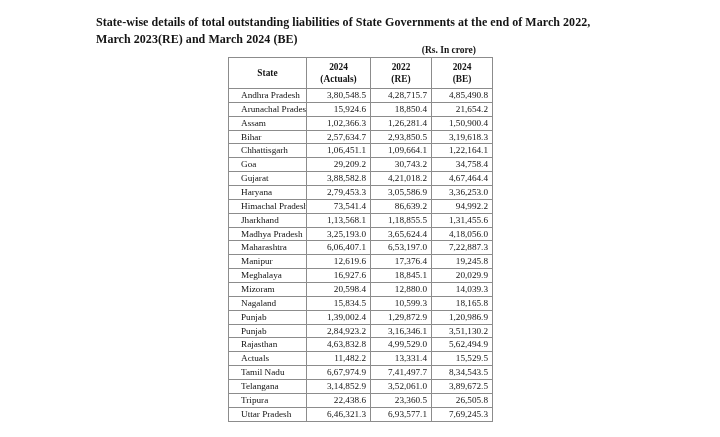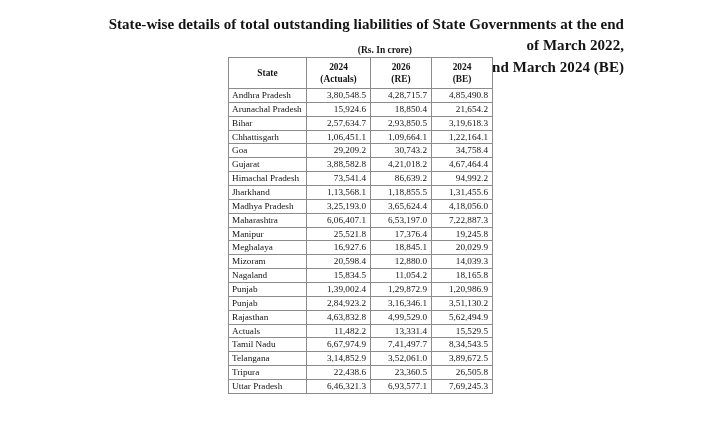--- a/index.html
+++ b/index.html
@@ -18,34 +18,34 @@
   }
   .page {
     width: 720px;
     height: 437px;
     box-sizing: border-box;
     position: relative;
   }
   .doc-title {
     margin: 0;
     padding: 14px 96px 0 96px;
-    text-align: right;
+    text-align: left;
     font-weight: bold;
-    font-size: 15px;
+    font-size: 12px;
     line-height: 1.42;
     letter-spacing: 0.05px;
   }
   .doc-title .line {
     display: block;
   }
   .unit-note {
     position: absolute;
     left: 0;
     top: 45px;
-    width: 412px;
+    width: 476px;
     text-align: right;
     font-weight: bold;
     font-size: 9.5px;
   }
   .table-wrap {
     position: absolute;
     left: 228px;
     top: 57px;
   }
   table.liab {
@@ -76,21 +76,21 @@
     font-size: 9.4px;
     padding: 2px 3px 2px 3px;
     height: 26px;
   }
   table.liab thead th .hl {
     display: block;
     line-height: 1.32;
   }
   table.liab tbody td.state {
     text-align: left;
-    padding-left: 3px;
+    padding-left: 12px;
   }
   table.liab tbody td.num {
     text-align: right;
     padding-right: 4px;
   }
   table.liab tbody tr { height: 12.2px; }
 </style>
 </head>
 <body>
 
@@ -114,21 +114,21 @@
       <thead>
         <tr>
           <th>
             <span class="hl">State</span>
           </th>
           <th>
             <span class="hl">2024</span>
             <span class="hl">(Actuals)</span>
           </th>
           <th>
-            <span class="hl">2026</span>
+            <span class="hl">2022</span>
             <span class="hl">(RE)</span>
           </th>
           <th>
             <span class="hl">2024</span>
             <span class="hl">(BE)</span>
           </th>
         </tr>
       </thead>
       <tbody id="table-body">
           <tr>
@@ -137,20 +137,26 @@
             <td class="num">4,28,715.7</td>
             <td class="num">4,85,490.8</td>
           </tr>
           <tr>
             <td class="state">Arunachal Pradesh</td>
             <td class="num">15,924.6</td>
             <td class="num">18,850.4</td>
             <td class="num">21,654.2</td>
           </tr>
           <tr>
+            <td class="state">Assam</td>
+            <td class="num">1,02,366.3</td>
+            <td class="num">1,26,281.4</td>
+            <td class="num">1,50,900.4</td>
+          </tr>
+          <tr>
             <td class="state">Bihar</td>
             <td class="num">2,57,634.7</td>
             <td class="num">2,93,850.5</td>
             <td class="num">3,19,618.3</td>
           </tr>
           <tr>
             <td class="state">Chhattisgarh</td>
             <td class="num">1,06,451.1</td>
             <td class="num">1,09,664.1</td>
             <td class="num">1,22,164.1</td>
@@ -161,20 +167,26 @@
             <td class="num">30,743.2</td>
             <td class="num">34,758.4</td>
           </tr>
           <tr>
             <td class="state">Gujarat</td>
             <td class="num">3,88,582.8</td>
             <td class="num">4,21,018.2</td>
             <td class="num">4,67,464.4</td>
           </tr>
           <tr>
+            <td class="state">Haryana</td>
+            <td class="num">2,79,453.3</td>
+            <td class="num">3,05,586.9</td>
+            <td class="num">3,36,253.0</td>
+          </tr>
+          <tr>
             <td class="state">Himachal Pradesh</td>
             <td class="num">73,541.4</td>
             <td class="num">86,639.2</td>
             <td class="num">94,992.2</td>
           </tr>
           <tr>
             <td class="state">Jharkhand</td>
             <td class="num">1,13,568.1</td>
             <td class="num">1,18,855.5</td>
             <td class="num">1,31,455.6</td>
@@ -186,40 +198,40 @@
             <td class="num">4,18,056.0</td>
           </tr>
           <tr>
             <td class="state">Maharashtra</td>
             <td class="num">6,06,407.1</td>
             <td class="num">6,53,197.0</td>
             <td class="num">7,22,887.3</td>
           </tr>
           <tr>
             <td class="state">Manipur</td>
-            <td class="num">25,521.8</td>
+            <td class="num">12,619.6</td>
             <td class="num">17,376.4</td>
             <td class="num">19,245.8</td>
           </tr>
           <tr>
             <td class="state">Meghalaya</td>
             <td class="num">16,927.6</td>
             <td class="num">18,845.1</td>
             <td class="num">20,029.9</td>
           </tr>
           <tr>
             <td class="state">Mizoram</td>
             <td class="num">20,598.4</td>
             <td class="num">12,880.0</td>
             <td class="num">14,039.3</td>
           </tr>
           <tr>
             <td class="state">Nagaland</td>
             <td class="num">15,834.5</td>
-            <td class="num">11,054.2</td>
+            <td class="num">10,599.3</td>
             <td class="num">18,165.8</td>
           </tr>
           <tr>
             <td class="state">Punjab</td>
             <td class="num">1,39,002.4</td>
             <td class="num">1,29,872.9</td>
             <td class="num">1,20,986.9</td>
           </tr>
           <tr>
             <td class="state">Punjab</td>

